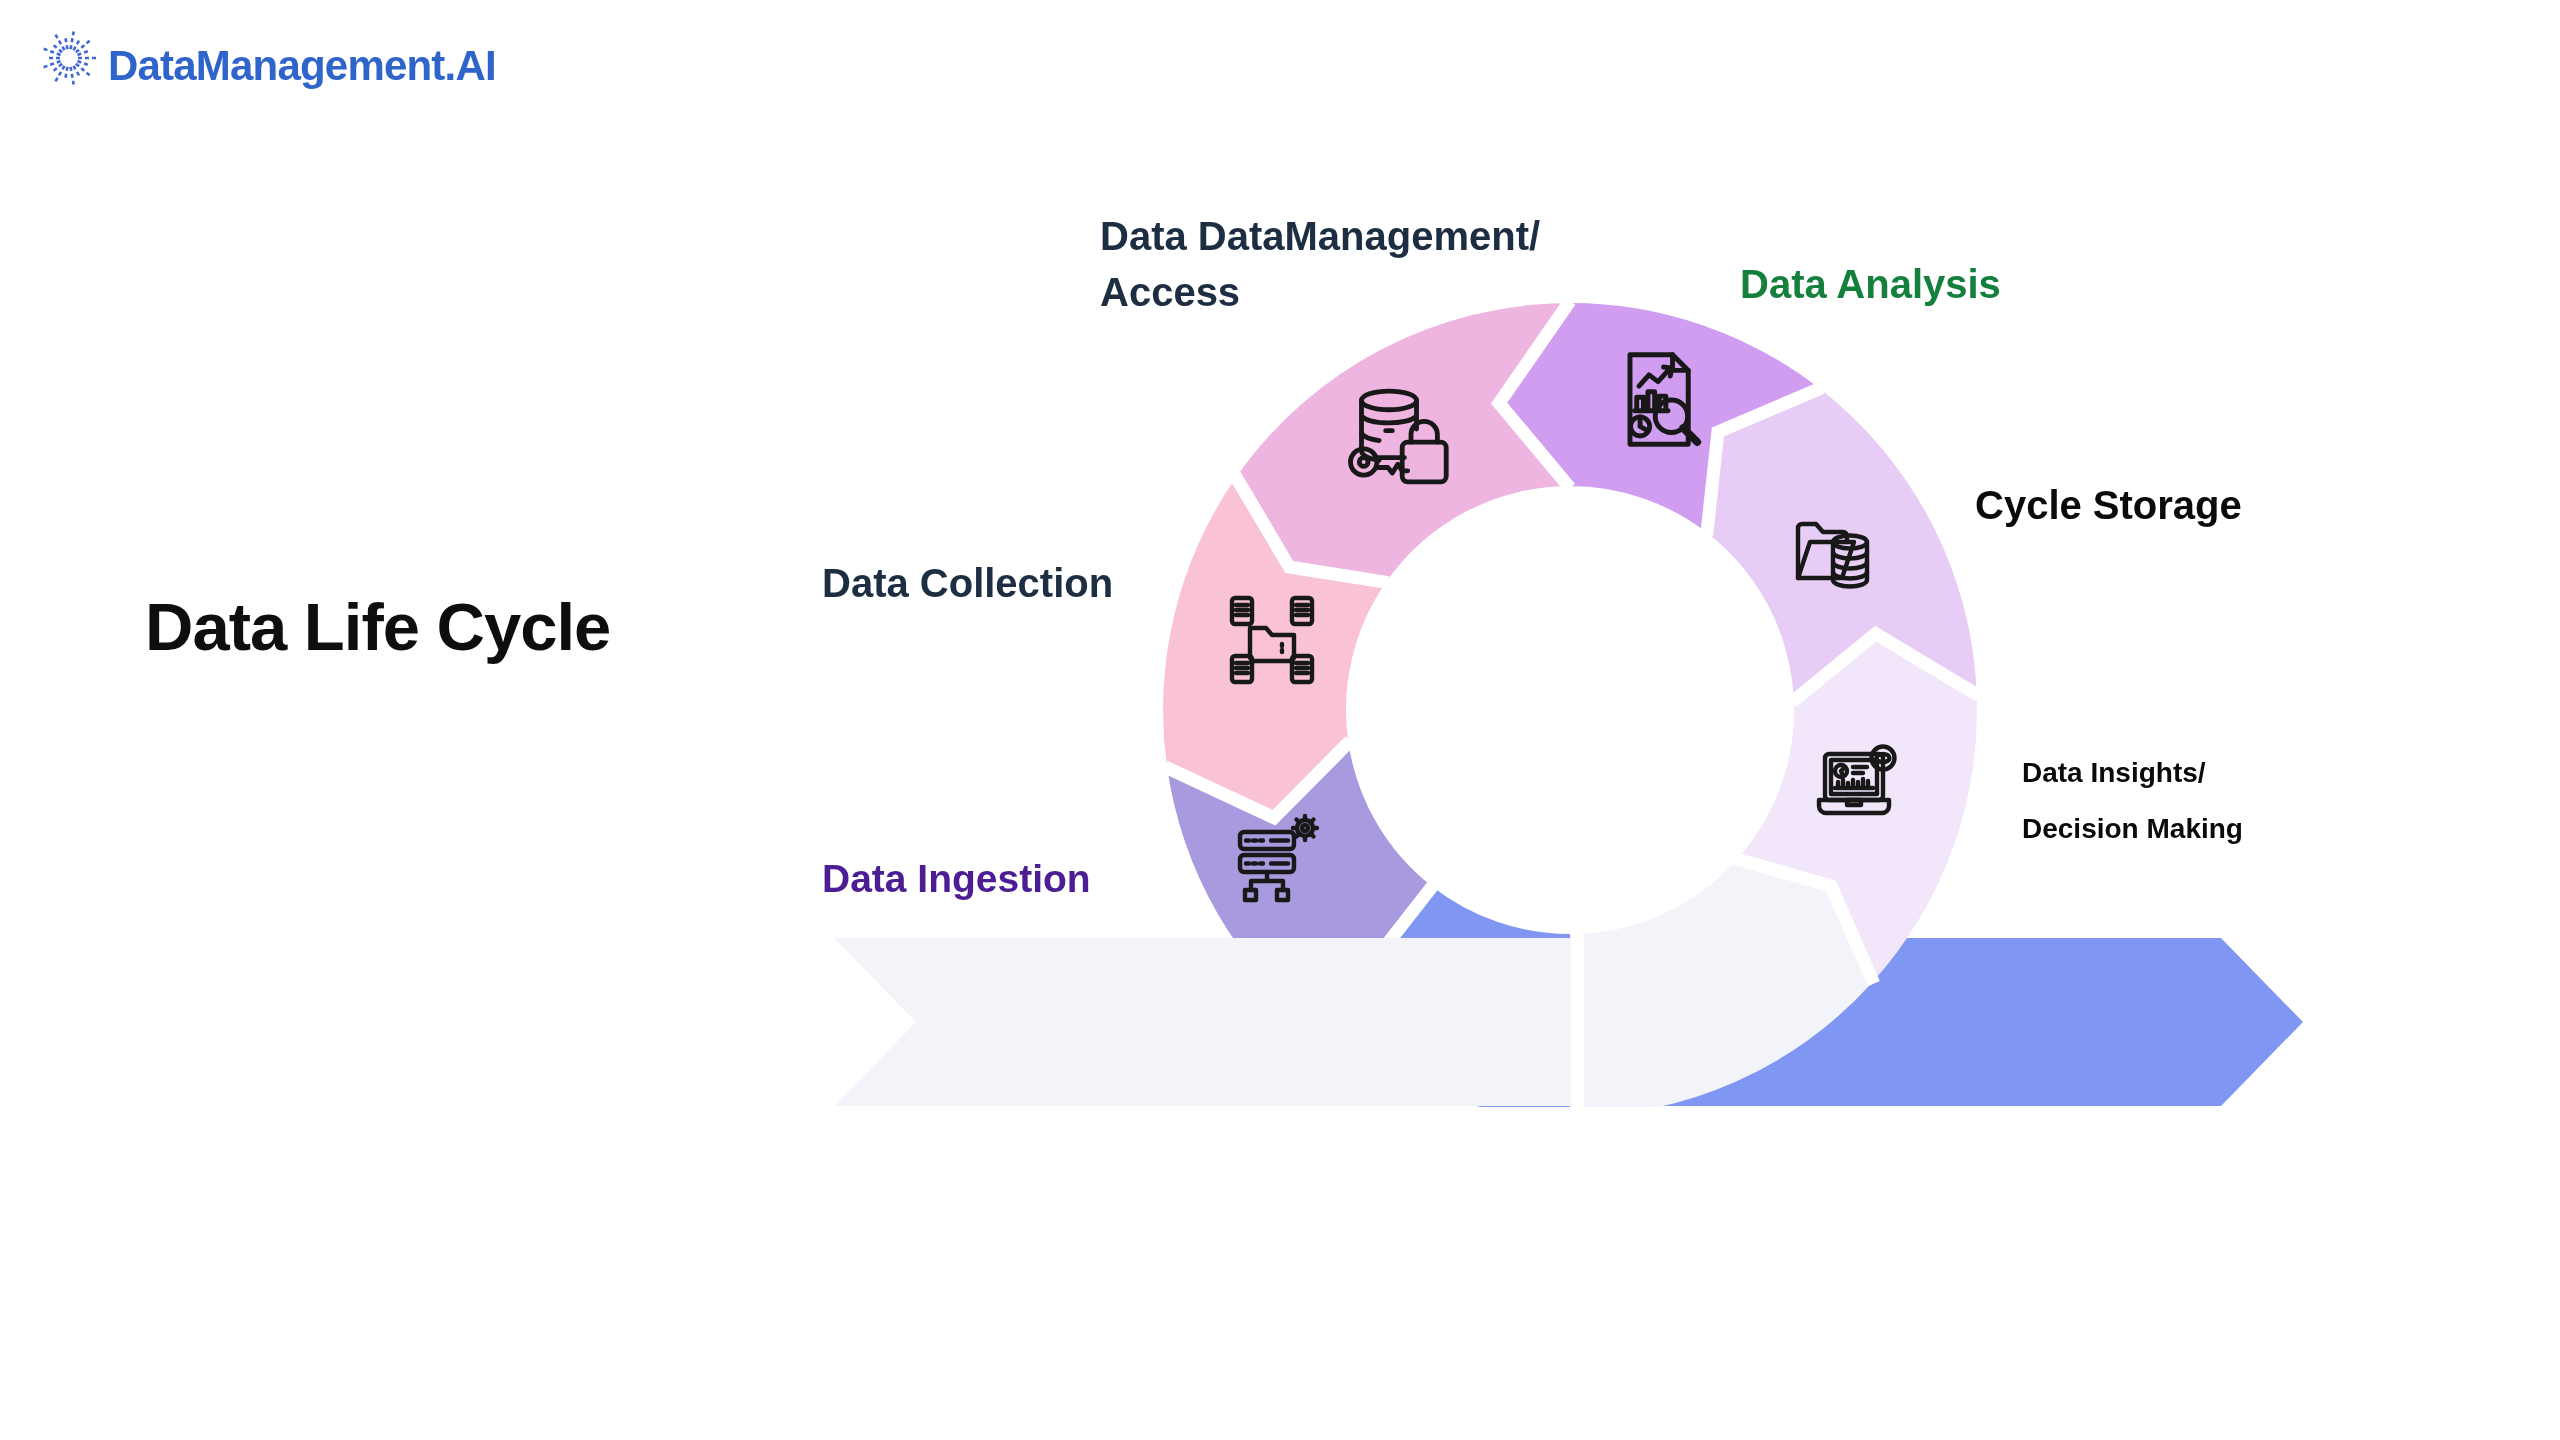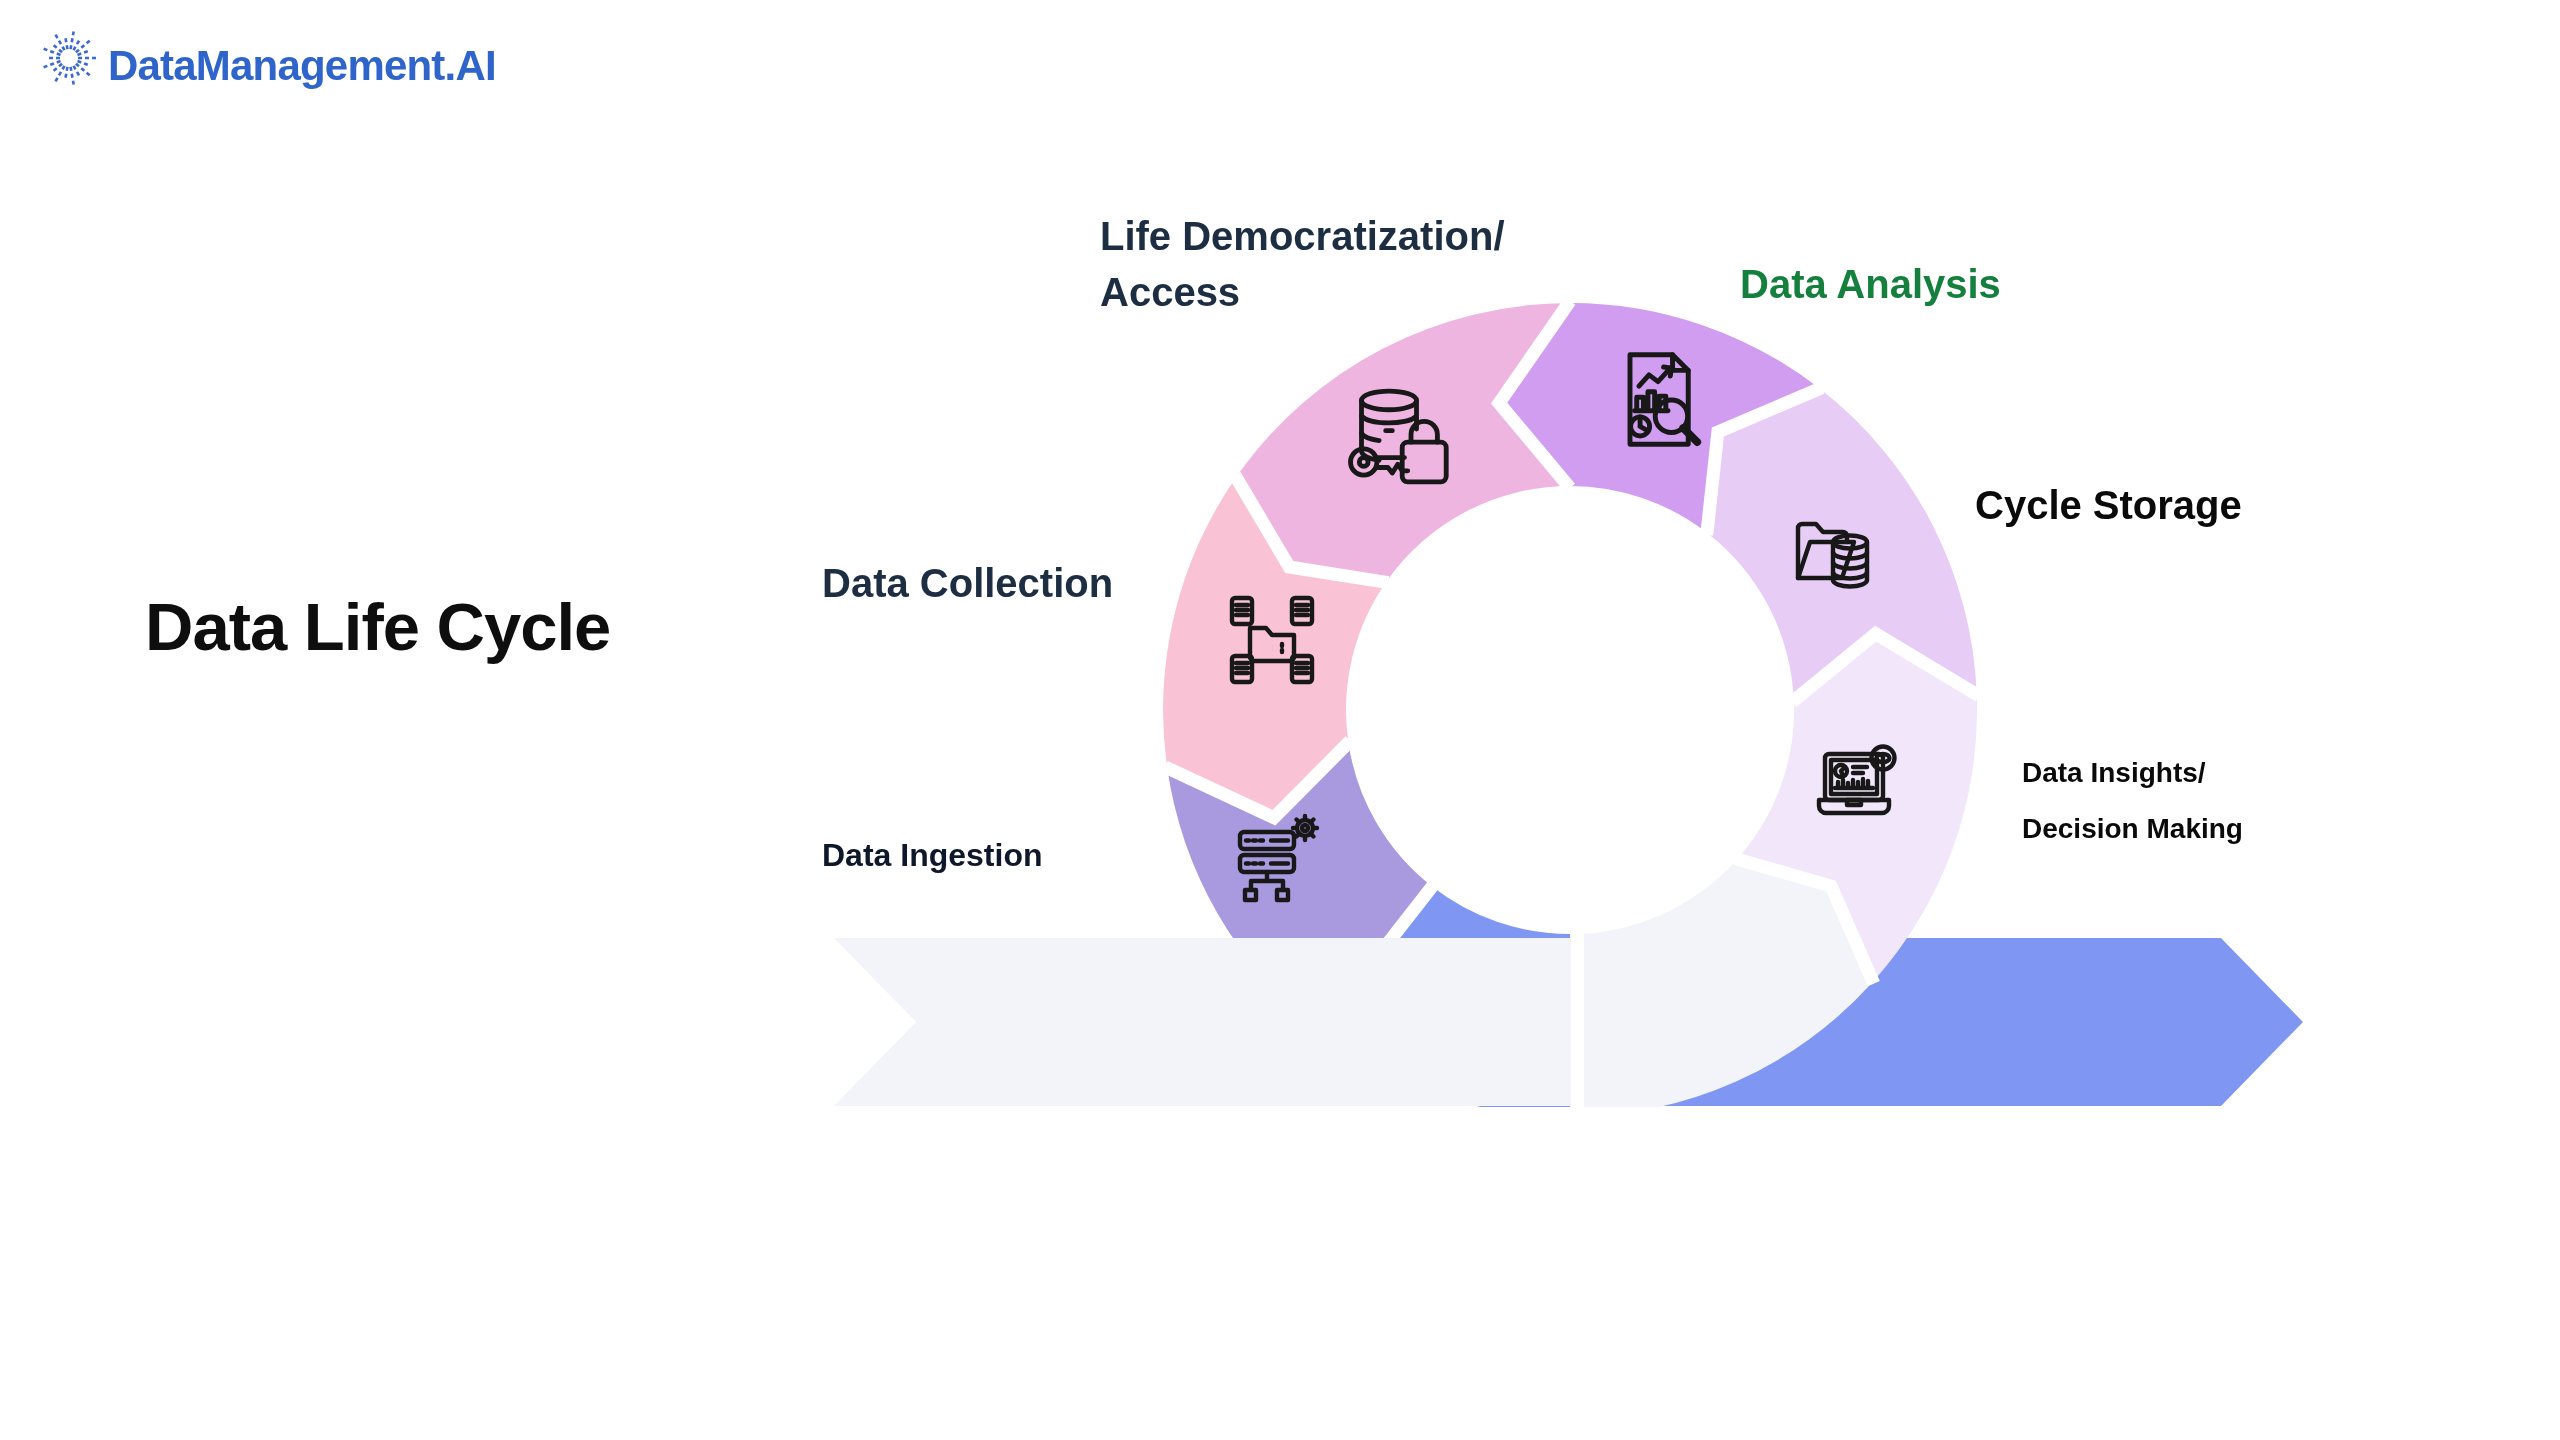--- a/index.html
+++ b/index.html
@@ -126,22 +126,22 @@
       <circle cx="75" cy="20" r="8"></circle>
         <circle cx="75" cy="20" r="3"></circle>
       <path d="M75 8v4M75 28v4M63 20h4M83 20h4M66.5 11.5l3 3M80.5 25.5l3 3M83.5 11.5l-3 3M69.5 25.5l-3 3"></path>
       <path d="M37 64v9M21 73h32M21 73v9M53 73v9"></path>
       <rect x="15" y="82" width="11" height="10"></rect>
         <rect x="47" y="82" width="11" height="10"></rect>
       </g>
     </svg>
 
   <div id="labels">
-      <div class="dlabel" style="left: 1100px; top: 208px; color: rgb(29, 45, 66); font-size: 40px; line-height: 56px; font-weight: 700;">Life Democratization/
+      <div class="dlabel" style="left: 1100px; top: 208px; color: rgb(29, 45, 66); font-size: 40px; line-height: 56px; font-weight: 700;">Data DataManagement/
 Access</div>
       <div class="dlabel" style="left: 1740px; top: 256px; color: #15803d; font-size: 40px; line-height: 56px; font-weight: 700;">Data Analysis</div>
       <div class="dlabel" style="left: 1975px; top: 477px; color: rgb(10, 10, 10); font-size: 40px; line-height: 56px; font-weight: 700;">Cycle Storage</div>
       <div class="dlabel" style="left: 2022px; top: 745px; color: rgb(10, 10, 10); font-size: 28px; line-height: 56px; font-weight: 700;">Data Insights/
 Decision Making</div>
       <div class="dlabel" style="left: 822px; top: 555px; color: rgb(29, 45, 66); font-size: 40px; line-height: 56px; font-weight: 700; text-align: right;">Data Collection</div>
-      <div class="dlabel" style="left: 822px; top: 827px; color: #0f172a; font-size: 32px; line-height: 56px; font-weight: 700;">Data Ingestion</div>
+      <div class="dlabel" style="left: 822px; top: 851px; color: #4c1d95; font-size: 39px; line-height: 56px; font-weight: 700;">Data Ingestion</div>
     </div>
 </div>
 
 </body></html>

